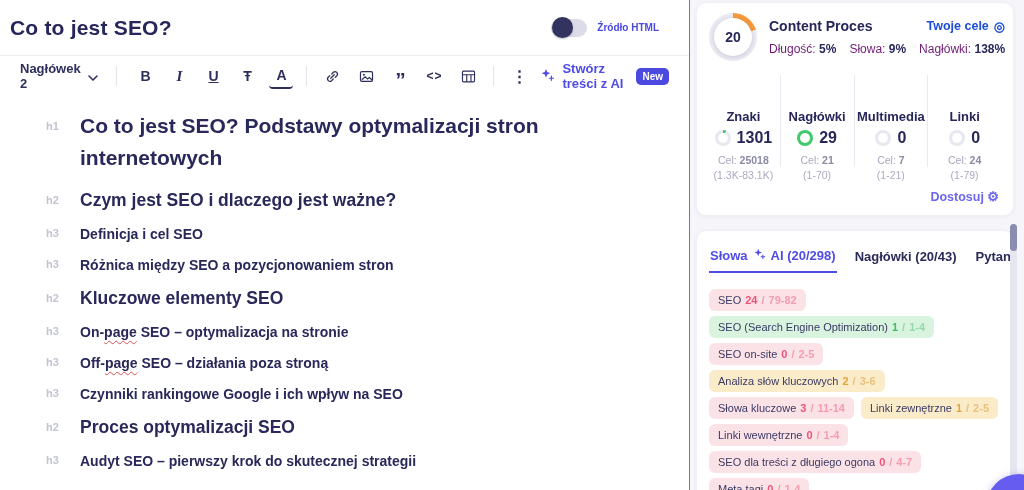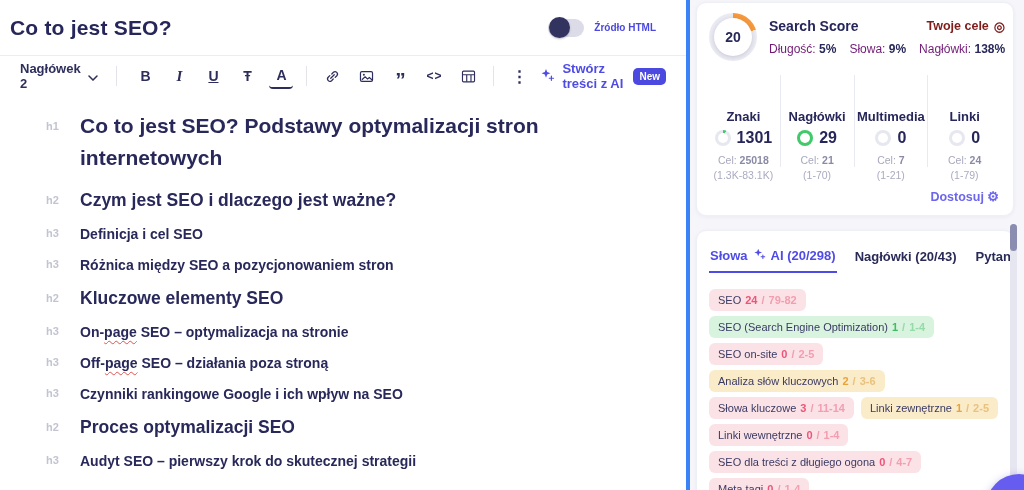--- a/index.html
+++ b/index.html
@@ -1,21 +1,21 @@
 <!DOCTYPE html>
 <html><head>
 <meta charset="utf-8">
 <style>
   * { margin:0; padding:0; box-sizing:border-box; }
   html,body { width:1024px; height:490px; overflow:hidden; background:#fff;
     font-family:"Liberation Sans", sans-serif; color:#28285A; }
   .app { display:flex; width:1024px; height:490px; }
 
   
-  .editor { width:690px; height:490px; border-right:4px solid #3b82f6; background:#fff; }
+  .editor { width:690px; height:490px; border-right:1px solid #3b82f6; background:#fff; }
   .editor-head { display:flex; align-items:center; height:56px; padding:0 30px 0 10px; border-bottom:1px solid #ECECF3; }
   .doc-title { font-size:21px; font-weight:700; color:#26265A; flex:1; letter-spacing:.2px; }
   .src-toggle { display:flex; align-items:center; gap:10px; cursor:pointer; }
   .toggle-track { width:36px; height:18px; border-radius:10px; background:#DCDCE8; position:relative; display:inline-block; }
   .toggle-knob { position:absolute; left:1px; top:-2px; width:21px; height:21px; border-radius:50%; background:#33335F; box-shadow:0 1px 2px rgba(30,30,70,.3); }
   .toggle-label { font-size:10px; font-weight:700; color:#4B48E0; }
 
   .toolbar { display:flex; align-items:center; height:40px; padding:0 20px 0 14px; gap:4px; }
   .block-select { display:flex; align-items:center; gap:7px; font-size:13px; font-weight:600; color:#2E2E5C; padding:4px 6px; border-radius:4px; cursor:pointer; }
   .tb-sep { width:1px; height:20px; background:#E3E3EC; margin:0 8px; }
@@ -44,21 +44,21 @@
   
   .side { width:334px; height:490px; background:#F5F5FA; position:relative; padding:2px 10px 0 6px; }
   .card { background:#fff; border:1px solid #EFEFF6; border-radius:10px; box-shadow:0 1px 4px rgba(40,40,90,.05); }
   .score-card { padding:10px 14px 10px 12px; margin-bottom:14px; }
   .score-top { display:flex; gap:12px; align-items:center; }
   .gauge { width:48px; height:48px; flex:none; border-radius:50%; background:conic-gradient(#F6993C 0 20%, #EAEAF2 20% 100%); display:flex; align-items:center; justify-content:center; }
   .gauge-inner { width:38px; height:38px; border-radius:50%; background:#fff; box-shadow:0 1px 4px rgba(40,40,90,.18); display:flex; align-items:center; justify-content:center; font-size:14px; font-weight:700; color:#28285A; }
   .score-info { flex:1; }
   .score-title-row { display:flex; align-items:center; justify-content:space-between; }
   .score-title { font-size:14px; font-weight:700; color:#26265A; }
-  .goals-link { color:#7f1d1d; font-size:12.5px; font-weight:600; display:flex; align-items:center; gap:5px; cursor:pointer; }
+  .goals-link { color:#1d4ed8; font-size:12.5px; font-weight:600; display:flex; align-items:center; gap:5px; cursor:pointer; }
   .goal-icon { font-size:13px; }
   .score-stats { display:flex; gap:13px; margin-top:8px; font-size:12px; white-space:nowrap; }
   .stat .lbl { color:#701a75; }
   .stat .val { color:#28285A; font-weight:700; }
 
   .metrics { display:flex; margin-top:12px; align-items:stretch; }
   .mcol { flex:1; display:flex; flex-direction:column; align-items:center;margin-top:36px; }
   .vdiv { width:1px; background:#E9E9F1; margin:2px 2px 14px; }
   .mlabel { font-size:13px; font-weight:700; color:#26265A; }
   .mvalrow { display:flex; align-items:center; gap:6px; margin-top:5px; }
@@ -202,21 +202,21 @@
 
     <div class="card score-card">
       <div class="score-top">
         <div class="gauge">
           <div class="gauge-inner">
               <span>20</span>
             </div>
         </div>
         <div class="score-info">
           <div class="score-title-row">
-            <span class="score-title">Search Score</span>
+            <span class="score-title">Content Proces</span>
             <span class="goals-link">
               <span>Twoje cele</span>
               <span class="goal-icon">◎</span>
             </span>
           </div>
           <div class="score-stats" id="score-stats">
               <span class="stat"><span class="lbl">Długość:</span> <span class="val">5%</span></span>
               <span class="stat"><span class="lbl">Słowa:</span> <span class="val">9%</span></span>
               <span class="stat"><span class="lbl">Nagłówki:</span> <span class="val">138%</span></span>
             </div>

